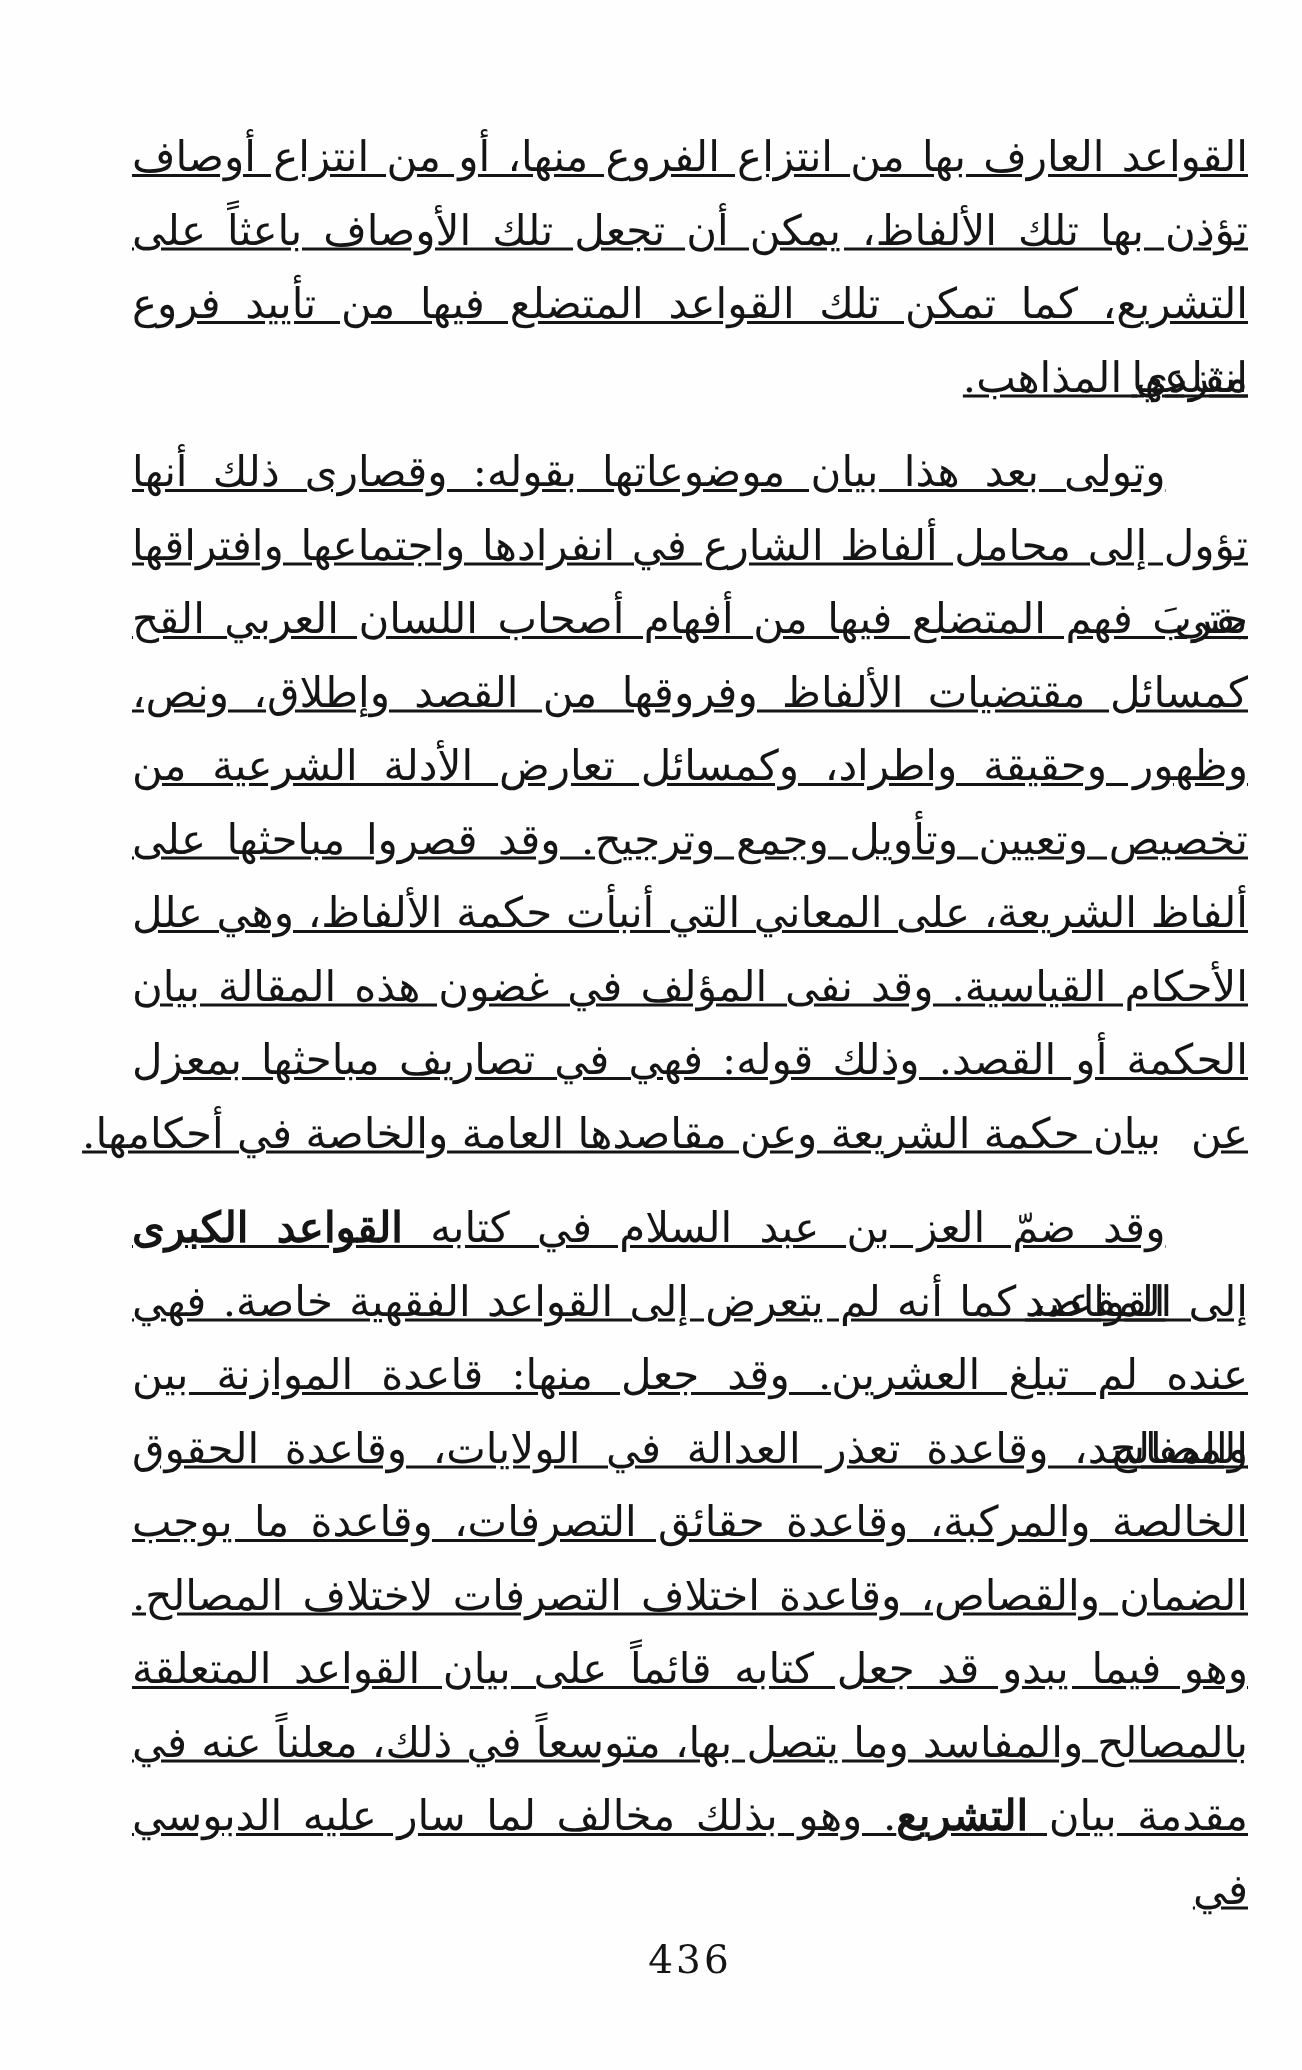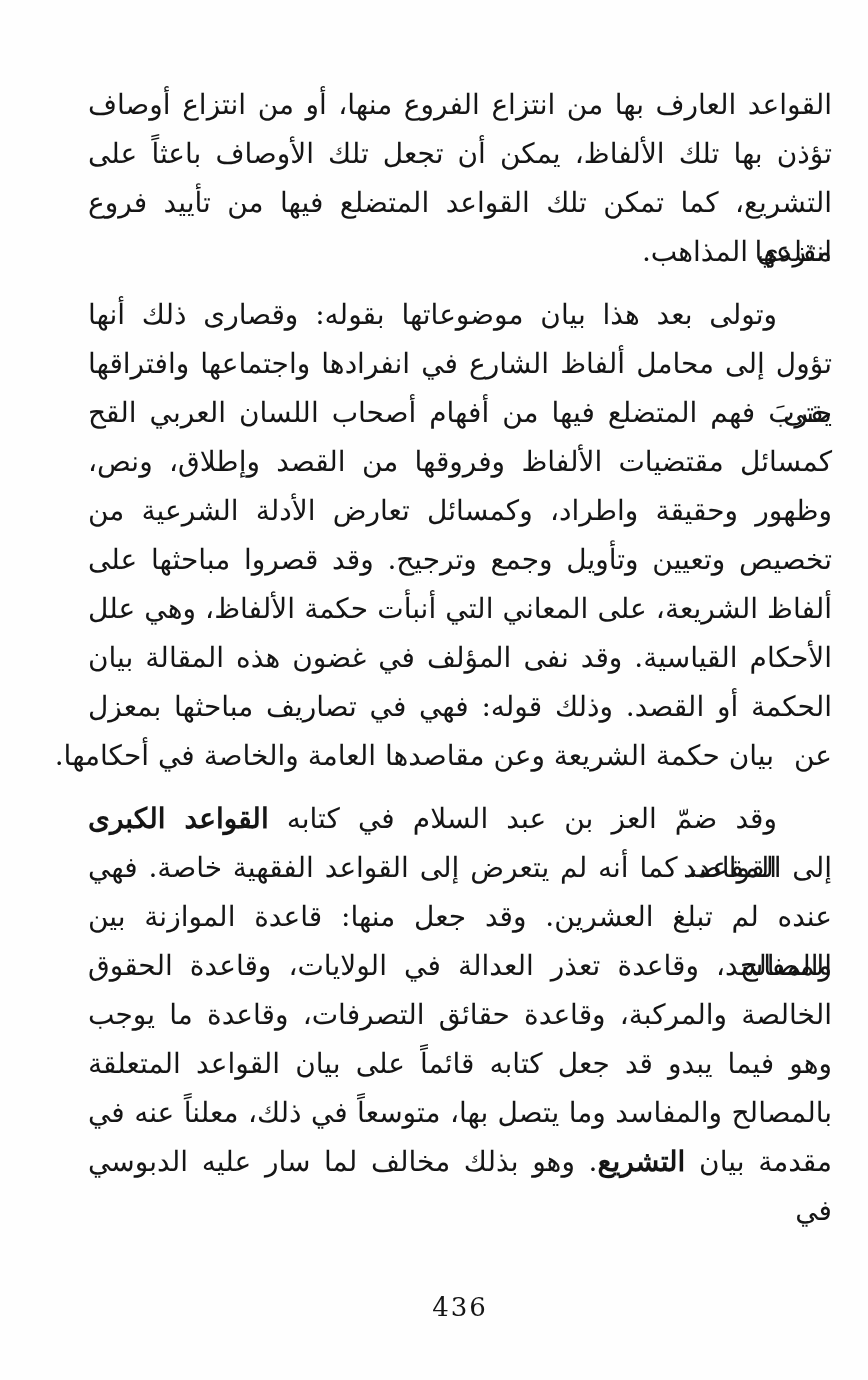--- a/index.html
+++ b/index.html
@@ -23,20 +23,21 @@
   .text-block {
     position: absolute;
     top: 80px;
     right: 36px;
     width: 744px;
     direction: rtl;
     unicode-bidi: embed;
   }
   .paragraph {
     margin: 0 0 14px 0;
+    text-decoration: underline;
   }
   .line {
     height: 49px;
     line-height: 49px;
     font-size: 28px;
     white-space: nowrap;
     direction: rtl;
   }
   .line.justified {
     white-space: normal;
@@ -83,19 +84,20 @@
         <div class="line justified"><span>الأحكام القياسية. وقد نفى المؤلف في غضون هذه المقالة بيان</span></div>
         <div class="line justified"><span>الحكمة أو القصد. وذلك قوله: فهي في تصاريف مباحثها بمعزل عن</span></div>
         <div class="line right-aligned" style="padding-right: 58px; text-align: right;"><span>بيان حكمة الشريعة وعن مقاصدها العامة والخاصة في أحكامها.</span></div>
       </div>
       <div class="paragraph">
         <div class="line justified" style="padding-right: 55px;"><span>وقد ضمّ العز بن عبد السلام في كتابه </span><span class="bold">القواعد الكبرى</span><span> المقاصد</span></div>
         <div class="line justified"><span>إلى القواعد، كما أنه لم يتعرض إلى القواعد الفقهية خاصة. فهي</span></div>
         <div class="line justified"><span>عنده لم تبلغ العشرين. وقد جعل منها: قاعدة الموازنة بين المصالح</span></div>
         <div class="line justified"><span>والمفاسد، وقاعدة تعذر العدالة في الولايات، وقاعدة الحقوق</span></div>
         <div class="line justified"><span>الخالصة والمركبة، وقاعدة حقائق التصرفات، وقاعدة ما يوجب</span></div>
+        <div class="line justified"><span>الضمان والقصاص، وقاعدة اختلاف التصرفات لاختلاف المصالح.</span></div>
         <div class="line justified"><span>وهو فيما يبدو قد جعل كتابه قائماً على بيان القواعد المتعلقة</span></div>
         <div class="line justified"><span>بالمصالح والمفاسد وما يتصل بها، متوسعاً في ذلك، معلناً عنه في</span></div>
         <div class="line justified"><span>مقدمة بيان </span><span class="bold">التشريع</span><span>. وهو بذلك مخالف لما سار عليه الدبوسي في</span></div>
       </div>
     </div>
   <div class="page-number">436</div>
 </div>
 
 </body></html>

